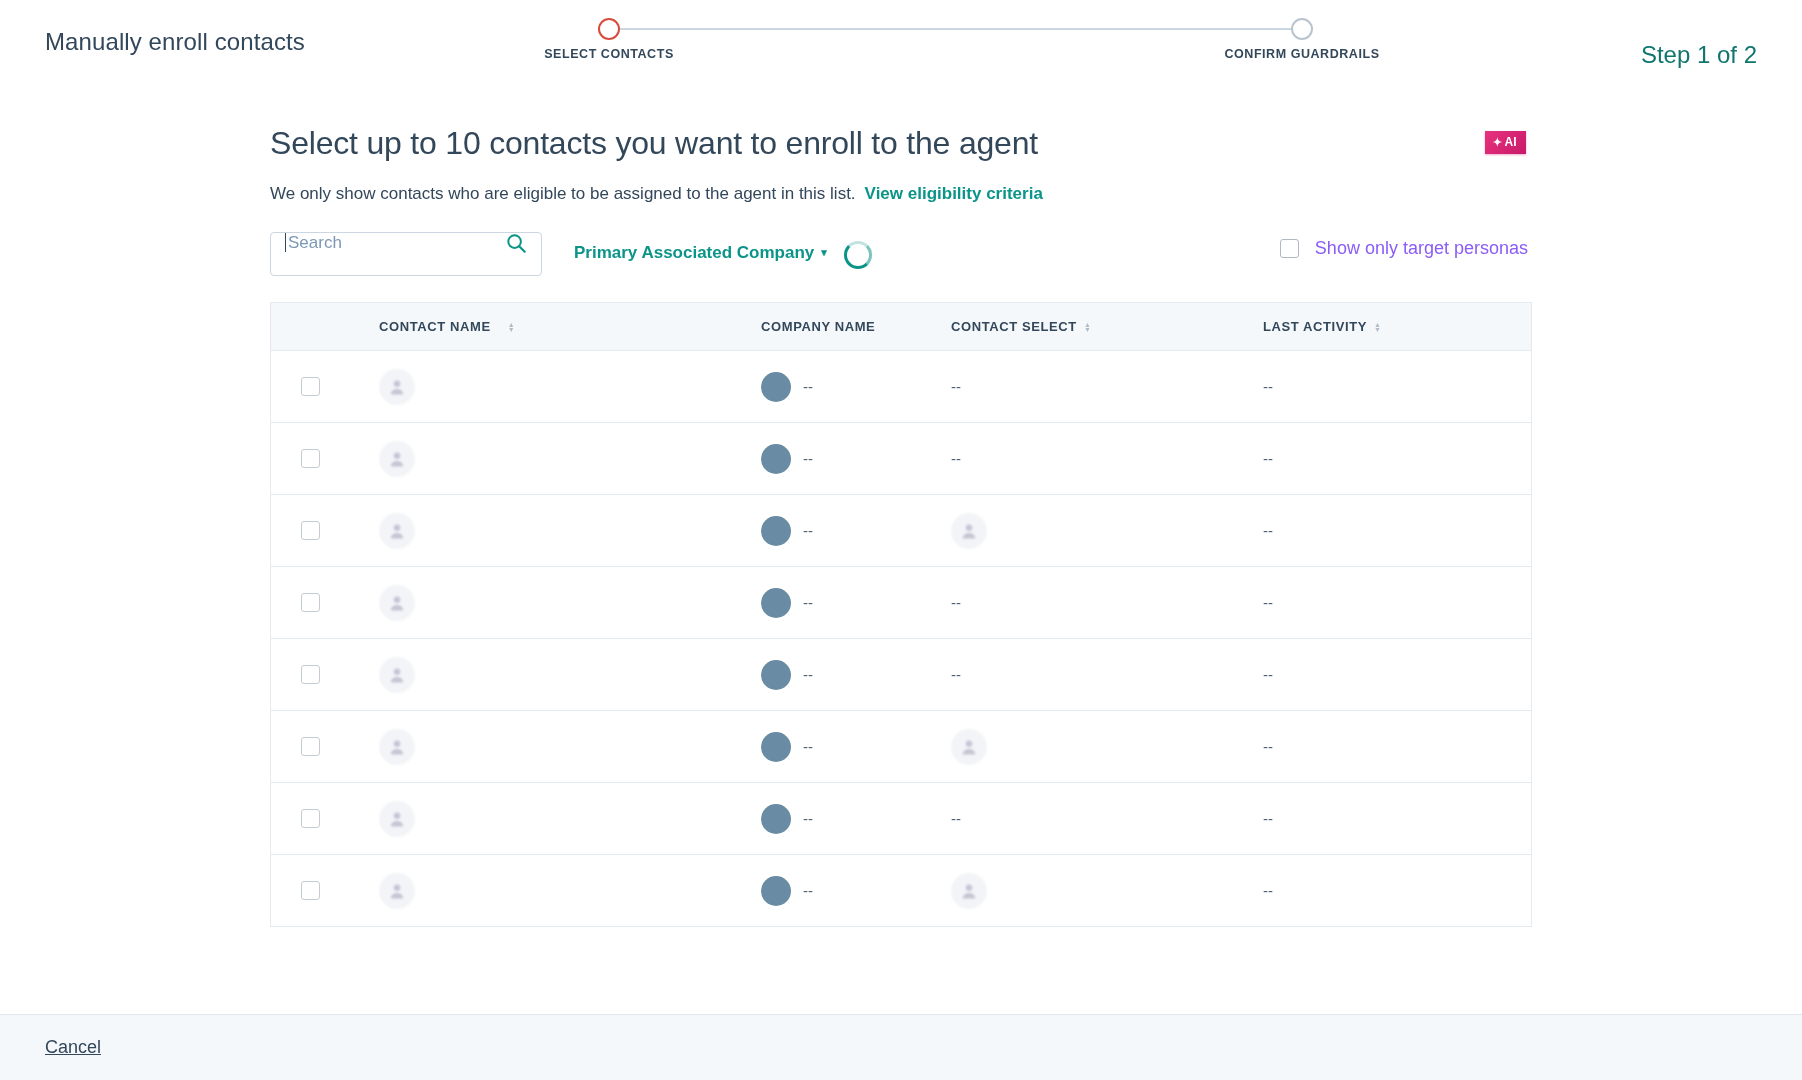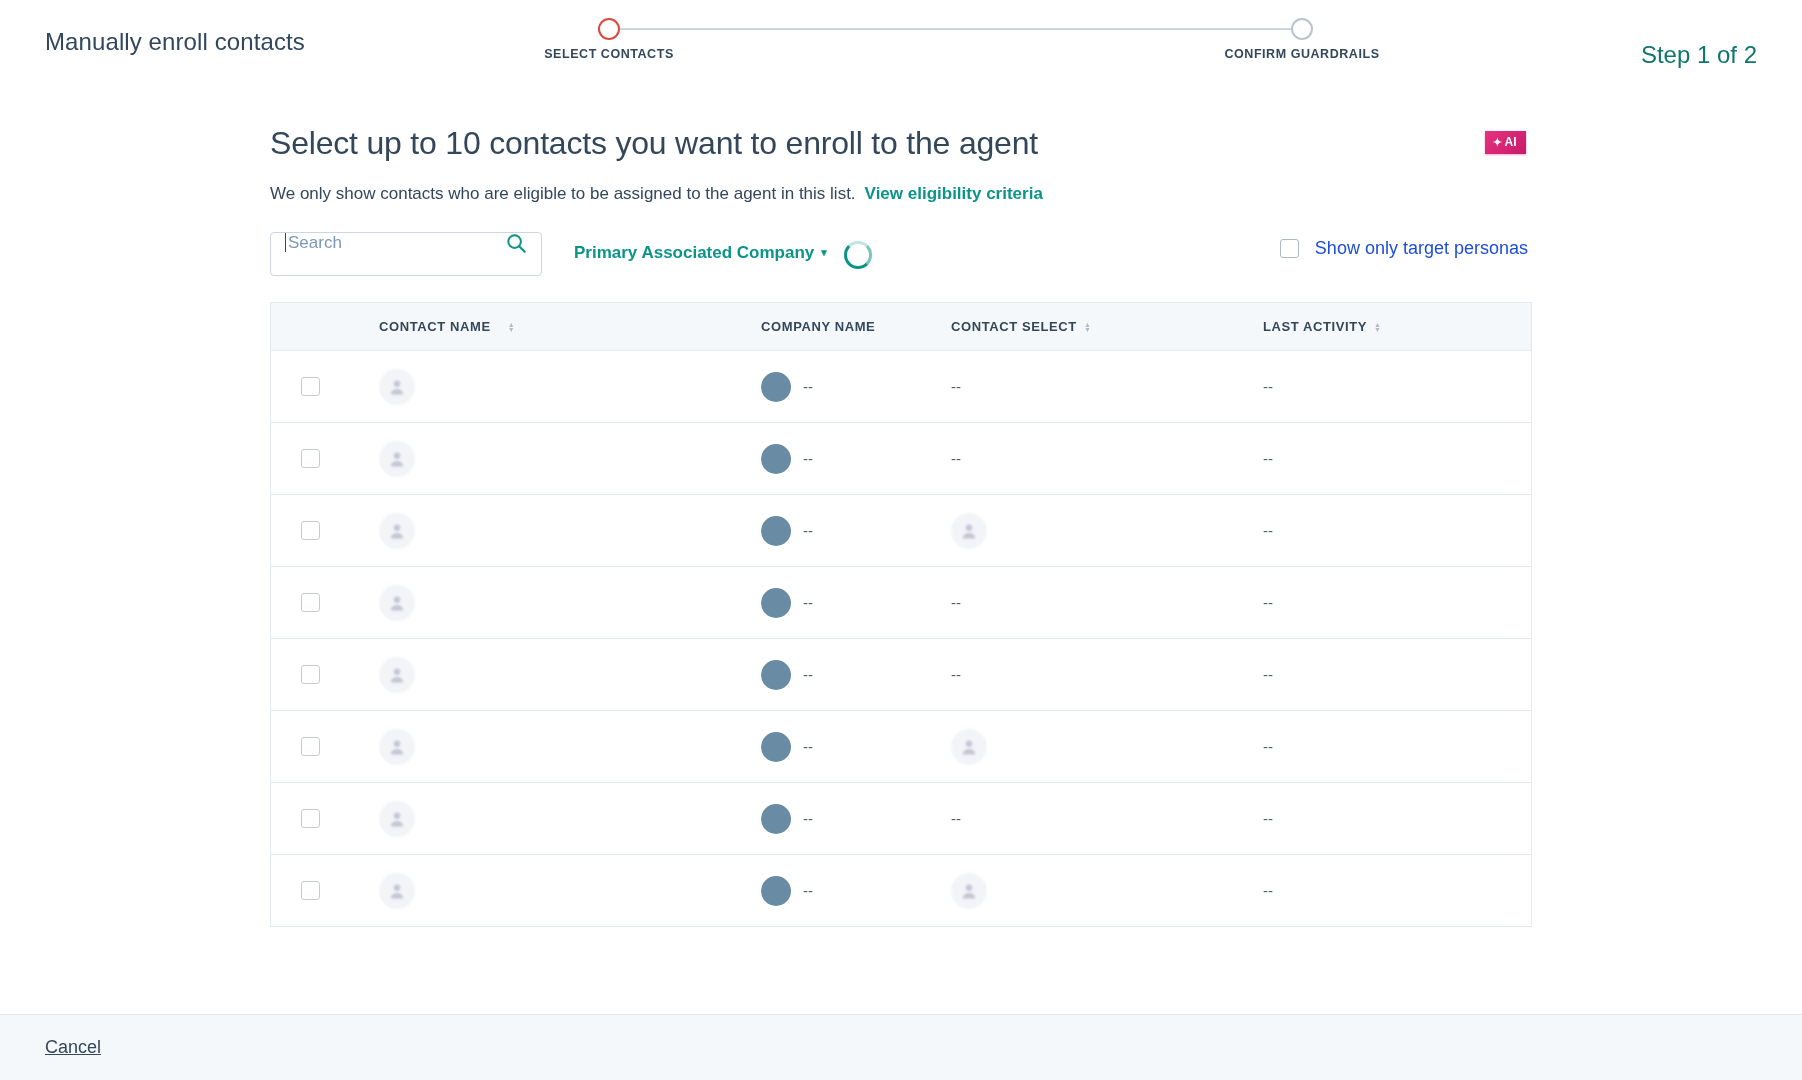--- a/index.html
+++ b/index.html
@@ -194,21 +194,21 @@
   .checkbox {
     width: 19px;
     height: 19px;
     border: 1.5px solid #b0b8c1;
     border-radius: 3px;
     background: #ffffff;
   }
   .persona-label {
     margin-left: 16px;
     font-size: 18px;
-    color: #1d4ed8;
+    color: #8b5cf6;
   }
 
   
   .table-wrap {
     margin-top: 22px;
     width: 1262px;
     border: 1px solid #e5eaf0;
     border-bottom: none;
     background: #ffffff;
     overflow: hidden;

